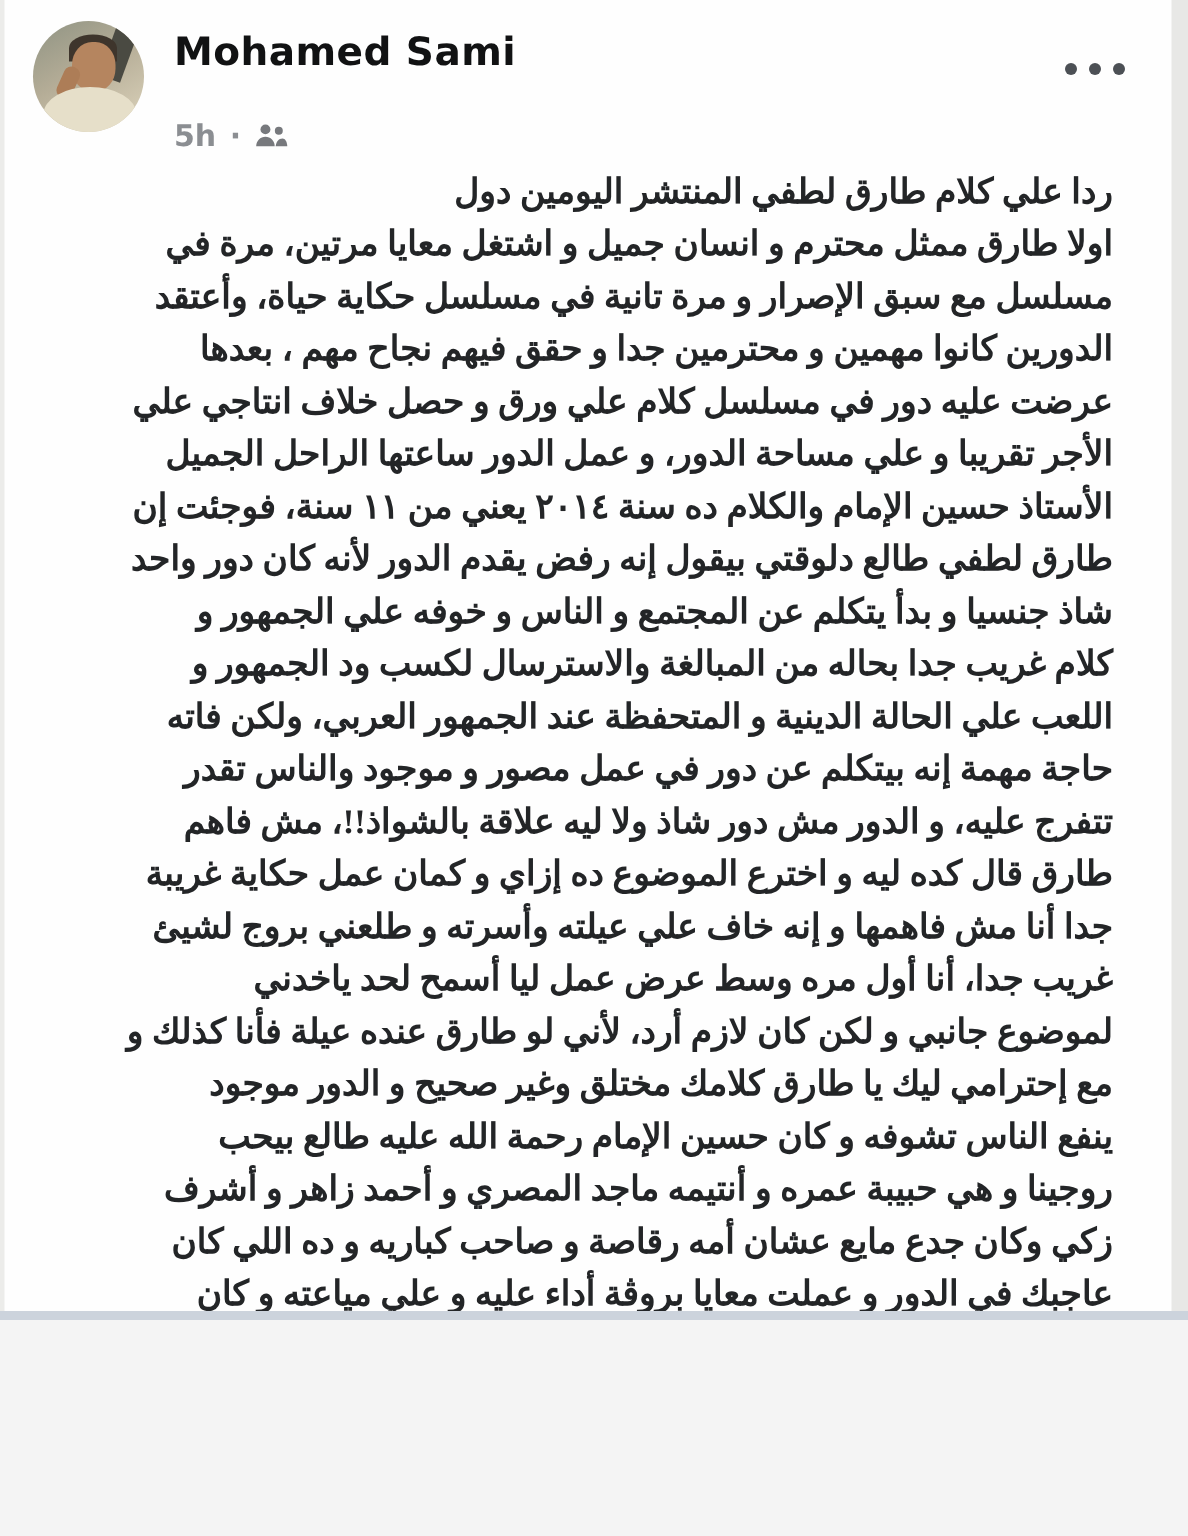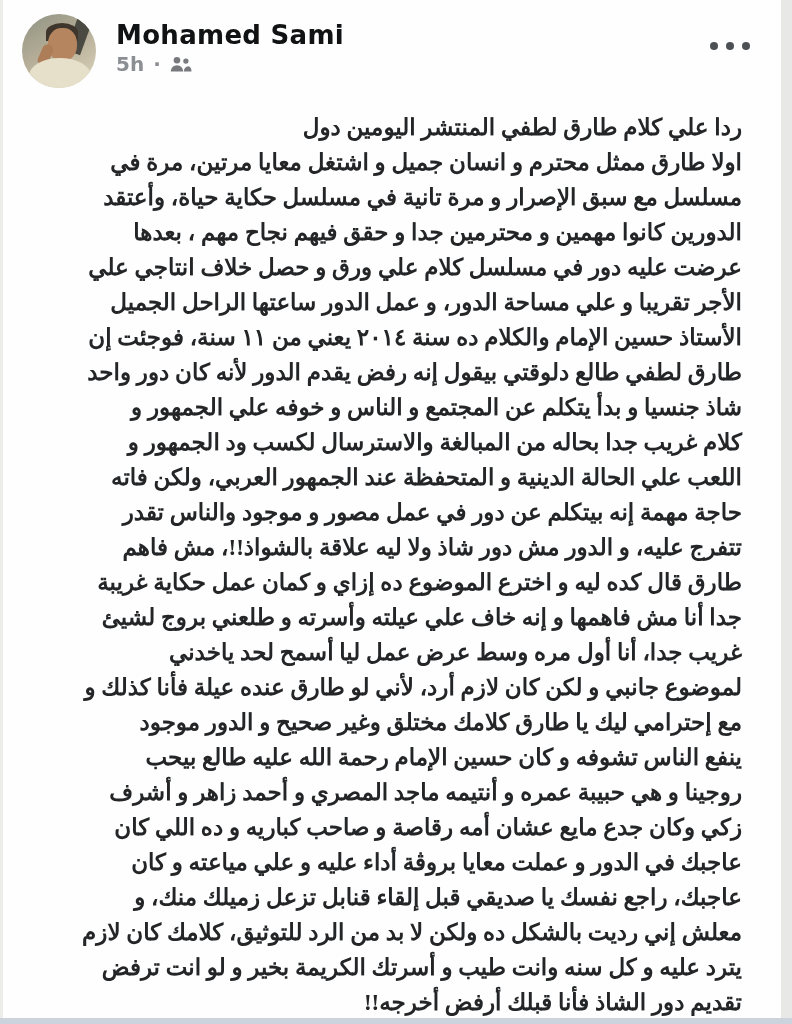--- a/index.html
+++ b/index.html
@@ -5,21 +5,21 @@
 <style>
   html,body{margin:0;padding:0;}
   body{
     width:792px;height:1024px;
     background:#f4f4f4;
     font-family:"DejaVu Sans",sans-serif;
     overflow:hidden;
   }
   .page{
     position:relative;
-    width:792px;height:1024px;
+    width:792px;height:880px;
     background:#fefefe;
     overflow:hidden;
   }
   
   .edge-right{position:absolute;top:0;right:0;width:11px;height:100%;background:#e8e8e6;}
   .edge-bottom{position:absolute;left:0;bottom:0;width:100%;height:6px;background:#ccd3dc;}
   .edge-left{position:absolute;top:0;left:0;width:3px;height:100%;background:#ececea;}
 
   .post-header{
     display:flex;align-items:flex-start;
@@ -37,21 +37,21 @@
   .avatar .head{position:absolute;top:14px;left:26px;width:29px;height:33px;border-radius:46%;background:#b5855f;}
   .avatar .arm{position:absolute;top:30px;left:18px;width:11px;height:22px;border-radius:5px;background:#ad7d57;transform:rotate(24deg);}
   .avatar .shirt{position:absolute;bottom:-6px;left:7px;width:62px;height:36px;border-radius:50% 50% 0 0;background:#e6dfc9;}
 
   .header-text{margin-left:20px;padding-top:4px;}
   .author{
     font-size:26px;font-weight:bold;color:#111213;
     letter-spacing:.3px;cursor:pointer;line-height:34px;
   }
   .meta{
-    margin-top:0;display:flex;align-items:center;gap:9px;
+    margin-top:26px;display:flex;align-items:center;gap:9px;
     color:#8b8e92;font-size:20px;font-weight:bold;
   }
   .meta .sep{font-weight:bold;}
   .friends-icon{display:inline-flex;align-items:flex-end;}
   .friends-icon svg{fill:#77797d;}
 
   .menu-btn{
     margin-left:auto;margin-top:22px;margin-right:12px;
     display:flex;gap:8px;align-items:center;
     background:none;border:none;cursor:pointer;padding:6px;

